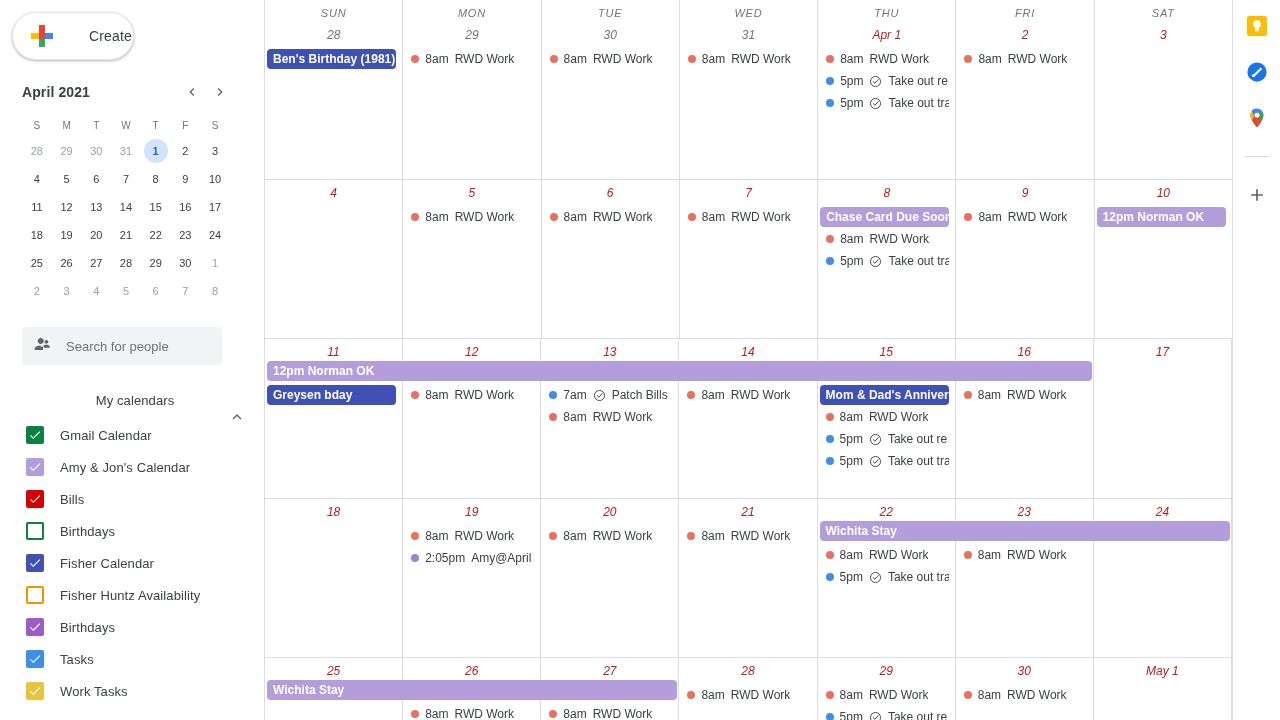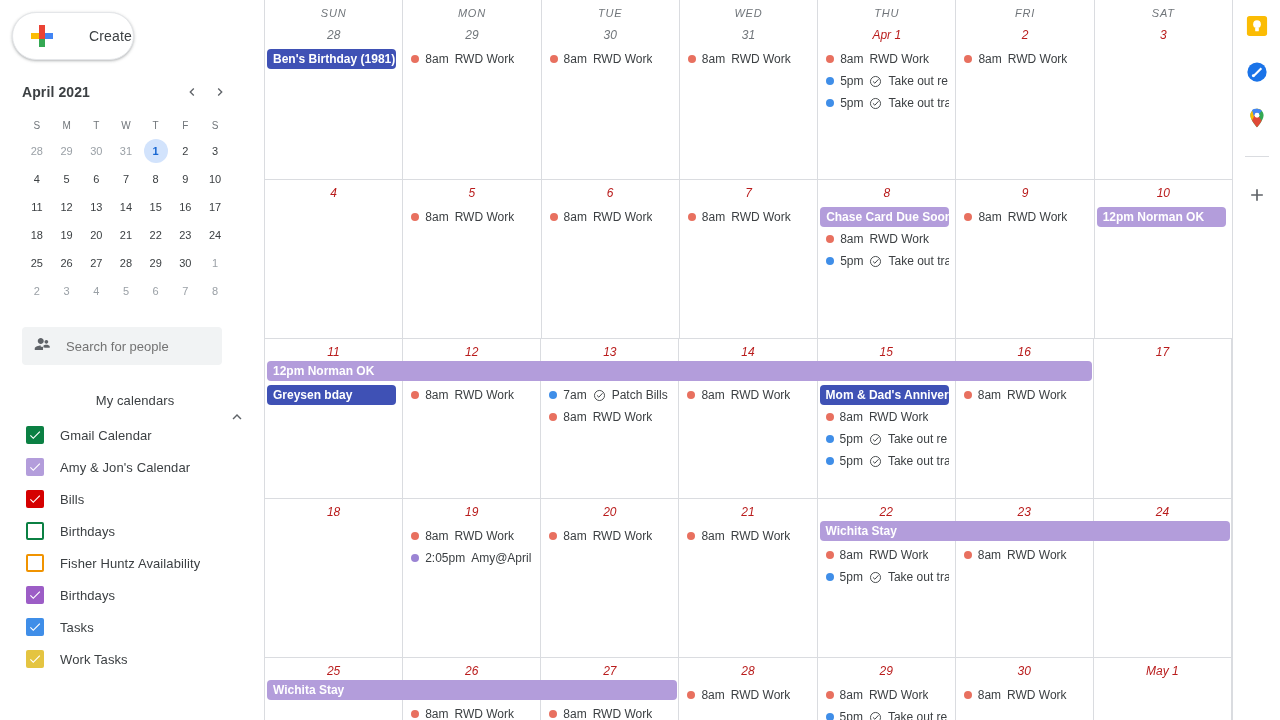--- a/index.html
+++ b/index.html
@@ -314,20 +314,28 @@
                 <path fill="#fff" d="M9 16.2 4.8 12l-1.4 1.4L9 19 21 7l-1.4-1.4z"></path>
               </svg>
             </span>
             <span class="cal-name">Bills</span>
           </div>
           <div class="cal-item">
             <span class="cbx" style="background: rgb(255, 255, 255); border: 2px solid rgb(11, 128, 67);"></span>
             <span class="cal-name">Birthdays</span>
           </div>
           <div class="cal-item">
+            <span class="cbx" style="background: rgb(63, 81, 181);">
+              <svg width="14" height="14" viewBox="0 0 24 24">
+                <path fill="#fff" d="M9 16.2 4.8 12l-1.4 1.4L9 19 21 7l-1.4-1.4z"></path>
+              </svg>
+            </span>
+            <span class="cal-name">Fisher Calendar</span>
+          </div>
+          <div class="cal-item">
             <span class="cbx" style="background: rgb(255, 255, 255); border: 2px solid rgb(240, 147, 0);"></span>
             <span class="cal-name">Fisher Huntz Availability</span>
           </div>
           <div class="cal-item">
             <span class="cbx" style="background: rgb(156, 93, 198);">
               <svg width="14" height="14" viewBox="0 0 24 24">
                 <path fill="#fff" d="M9 16.2 4.8 12l-1.4 1.4L9 19 21 7l-1.4-1.4z"></path>
               </svg>
             </span>
             <span class="cal-name">Birthdays</span>

